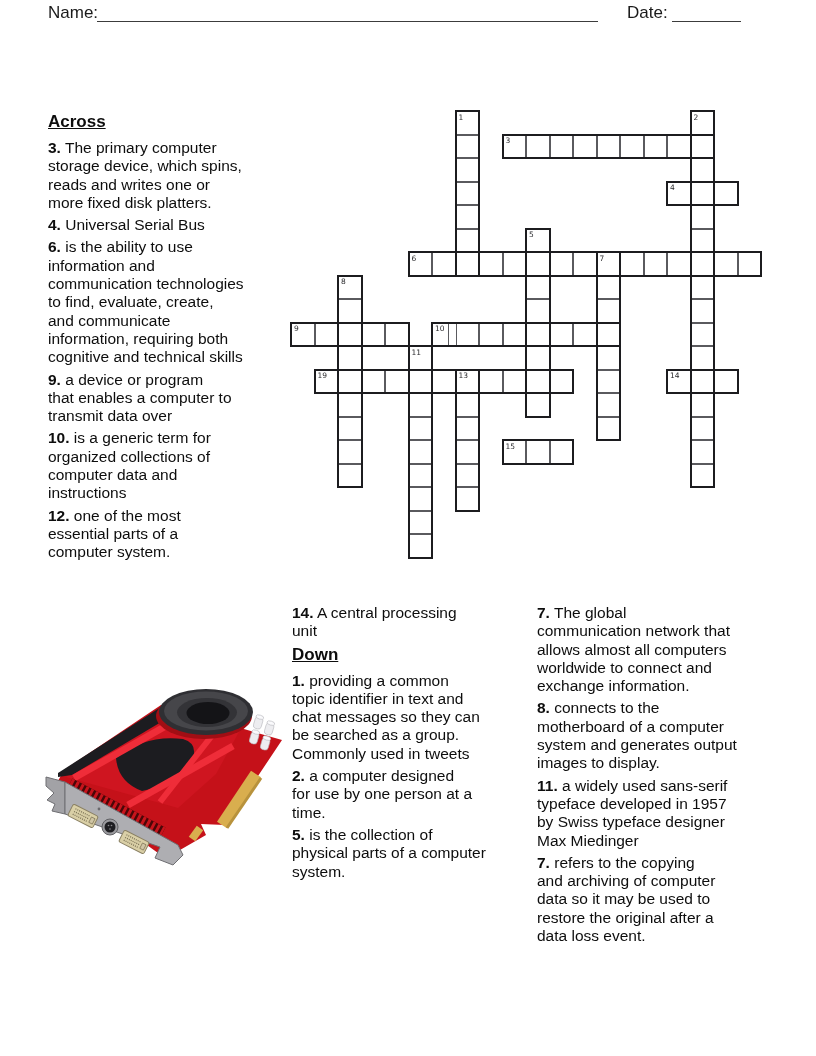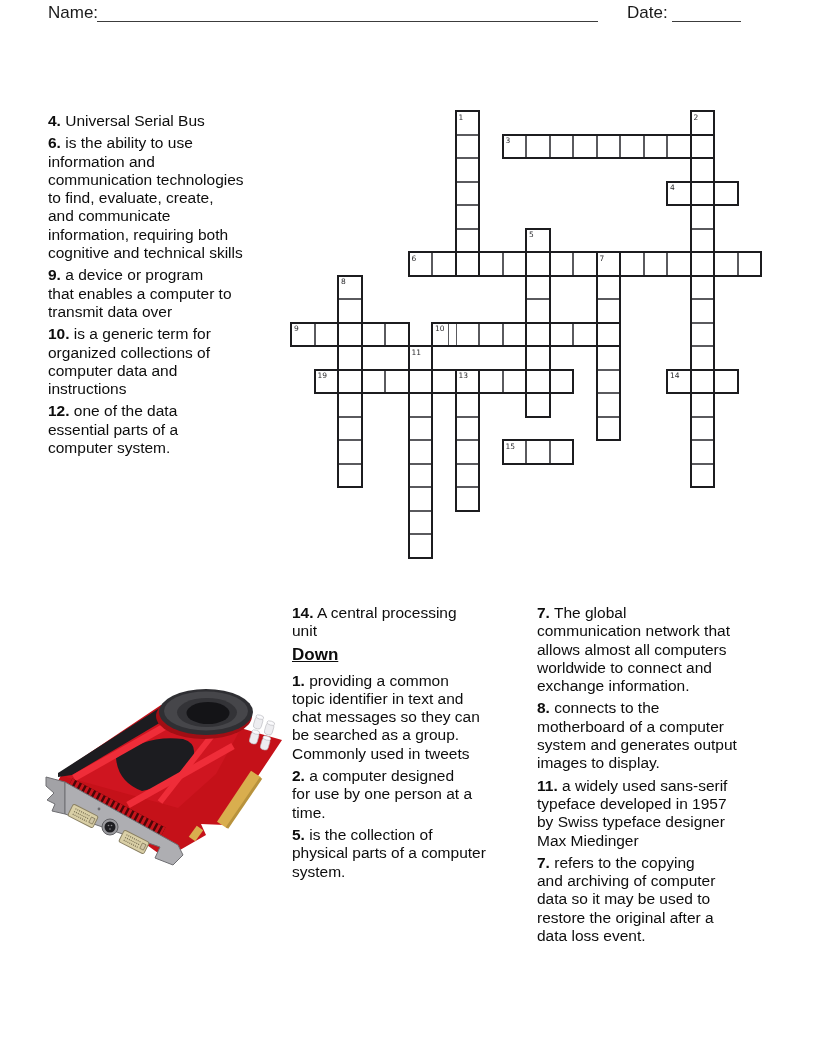--- a/index.html
+++ b/index.html
@@ -183,32 +183,35 @@
       <div class="word-outline" style="left: 46px; top: 163.5px; width: 25.5px; height: 213.5px;"></div>
       <div class="word-outline" style="left: -1px; top: 210.5px; width: 119.5px; height: 25.5px;"></div>
       <div class="word-outline" style="left: 140px; top: 210.5px; width: 190px; height: 25.5px;"></div>
       <div class="word-outline" style="left: 116.5px; top: 234px; width: 25.5px; height: 213.5px;"></div>
       <div class="word-outline" style="left: 22.5px; top: 257.5px; width: 260.5px; height: 25.5px;"></div>
       <div class="word-outline" style="left: 163.5px; top: 257.5px; width: 25.5px; height: 143px;"></div>
       <div class="word-outline" style="left: 375px; top: 257.5px; width: 72.5px; height: 25.5px;"></div>
       <div class="word-outline" style="left: 210.5px; top: 328px; width: 72.5px; height: 25.5px;"></div>
     </div>
 
-  <div class="cluecol" style="left:48px;top:112px"><p class="clue"><b class="clue-num">4.</b><span class="clue-text"> Universal Serial Bus</span></p><p class="clue"><b class="clue-num">6.</b><span class="clue-text"> is the ability to use
+  <div class="cluecol" style="left:48px;top:112px"><div class="clue-heading">Across</div><p class="clue"><b class="clue-num">3.</b><span class="clue-text"> The primary computer
+storage device, which spins,
+reads and writes one or
+more fixed disk platters.</span></p><p class="clue"><b class="clue-num">4.</b><span class="clue-text"> Universal Serial Bus</span></p><p class="clue"><b class="clue-num">6.</b><span class="clue-text"> is the ability to use
 information and
 communication technologies
 to find, evaluate, create,
 and communicate
 information, requiring both
 cognitive and technical skills</span></p><p class="clue"><b class="clue-num">9.</b><span class="clue-text"> a device or program
 that enables a computer to
 transmit data over</span></p><p class="clue"><b class="clue-num">10.</b><span class="clue-text"> is a generic term for
 organized collections of
 computer data and
-instructions</span></p><p class="clue"><b class="clue-num">12.</b><span class="clue-text"> one of the data
+instructions</span></p><p class="clue"><b class="clue-num">12.</b><span class="clue-text"> one of the most
 essential parts of a
 computer system.</span></p></div>
   <div class="cluecol" style="left:292px;top:604px"><p class="clue"><b class="clue-num">14.</b><span class="clue-text"> A central processing
 unit</span></p><div class="clue-heading">Down</div><p class="clue"><b class="clue-num">1.</b><span class="clue-text"> providing a common
 topic identifier in text and
 chat messages so they can
 be searched as a group.
 Commonly used in tweets</span></p><p class="clue"><b class="clue-num">2.</b><span class="clue-text"> a computer designed
 for use by one person at a
 time.</span></p><p class="clue"><b class="clue-num">5.</b><span class="clue-text"> is the collection of

